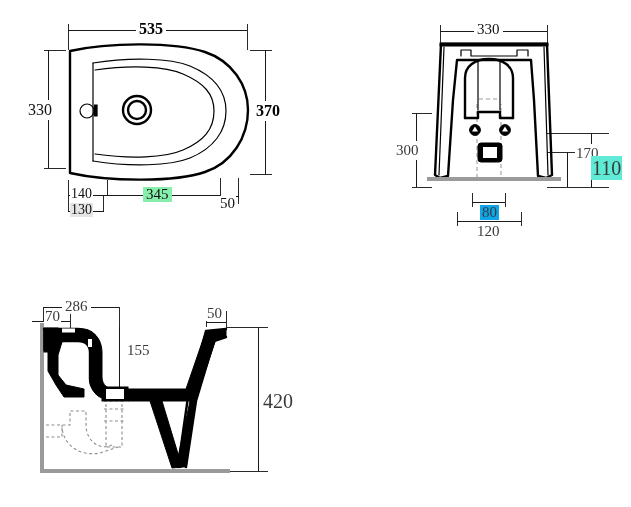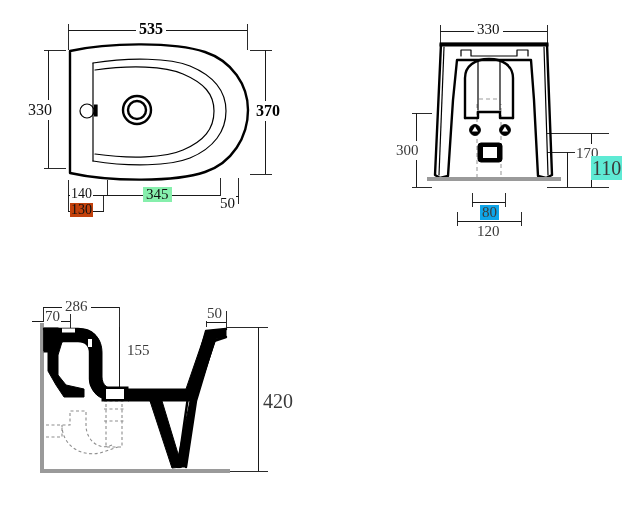--- a/index.html
+++ b/index.html
@@ -56,21 +56,21 @@
     <div class="ext-v" style="left:107px;top:180px;height:16px;"></div>
     <div class="ext-v" style="left:220px;top:178px;height:18px;"></div>
     <div class="ext-v" style="left:238px;top:178px;height:26px;"></div>
 
     <div class="dl-h" style="left:68px;top:195px;width:40px;"></div>
     <div class="dim" style="left:70px;top:187px;font-size:14px;background:#fff;padding:0 1px;">140</div>
 
     <div class="ext-v" style="left:68px;top:196px;height:16px;"></div>
     <div class="ext-v" style="left:103px;top:196px;height:16px;"></div>
     <div class="dl-h" style="left:68px;top:211px;width:36px;"></div>
-    <div class="dim" style="left:70px;top:203px;font-size:14px;background:#c2410c;padding:0 1px;">130</div>
+    <div class="dim" style="left:70px;top:203px;font-size:14px;background:#e5e5e5;padding:0 1px;">130</div>
 
     <div class="dl-h" style="left:107px;top:195px;width:113px;"></div>
     <div class="dim" style="left:143px;top:187px;font-size:15px;background:#86efac;padding:0 3px;">345</div>
 
     <div class="dl-h" style="left:220px;top:196px;width:19px;"></div>
     <div class="dim" style="left:219px;top:196px;font-size:15px;background:#fff;padding:0 1px;">50</div>
 
     <svg width="320" height="250">
       <path class="ol" d="M70,51 C110,42 175,42 205,52 C232,61 248,85 248,110 C248,137 232,163 205,172 C176,182 110,182 70,173 L70,51 Z"></path>
       <path class="ol-thin" d="M93,63 C130,57 170,58 190,66 C214,76 226,92 226,111 C226,131 214,148 190,158 C170,166 130,167 93,161"></path>

